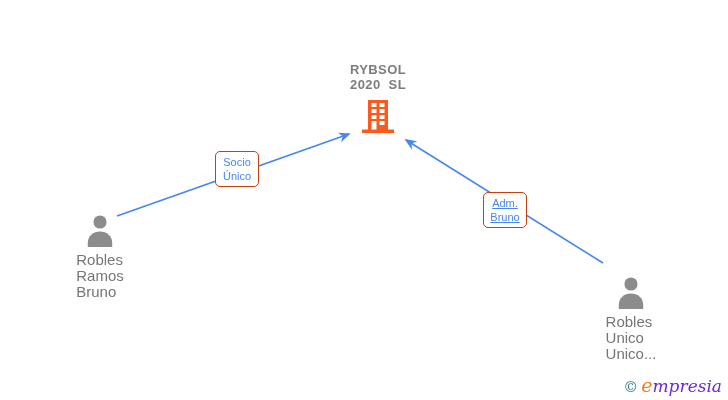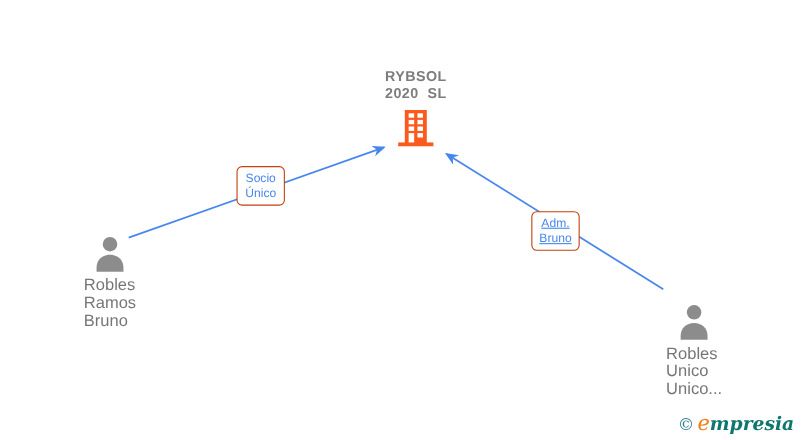--- a/index.html
+++ b/index.html
@@ -69,21 +69,21 @@
     position: absolute;
     right: 6px;
     bottom: 4px;
     font-family: "DejaVu Serif", serif;
     font-style: italic;
     font-size: 17px;
     user-select: none;
   }
   .wm-symbol { color: #2e7f8f; font-style: normal; font-size: 15px; margin-right: 3px; }
   .wm-e { color: #ef7f1a; font-size: 19px; }
-  .wm-rest { color: #0f766e; font-weight: bold; }
+  .wm-rest { color: #6d28d9; }
 </style>
 </head>
 <body>
 
 <div class="canvas">
 
   <svg class="edges-svg">
     <defs>
       <marker id="arrowhead" viewBox="0 0 10 10" refX="8.5" refY="5" markerWidth="7.5" markerHeight="7.5" orient="auto-start-reverse">
         <path d="M0,0.8 L10,5 L0,9.2 L3,5 z" fill="#4787ed"></path>

